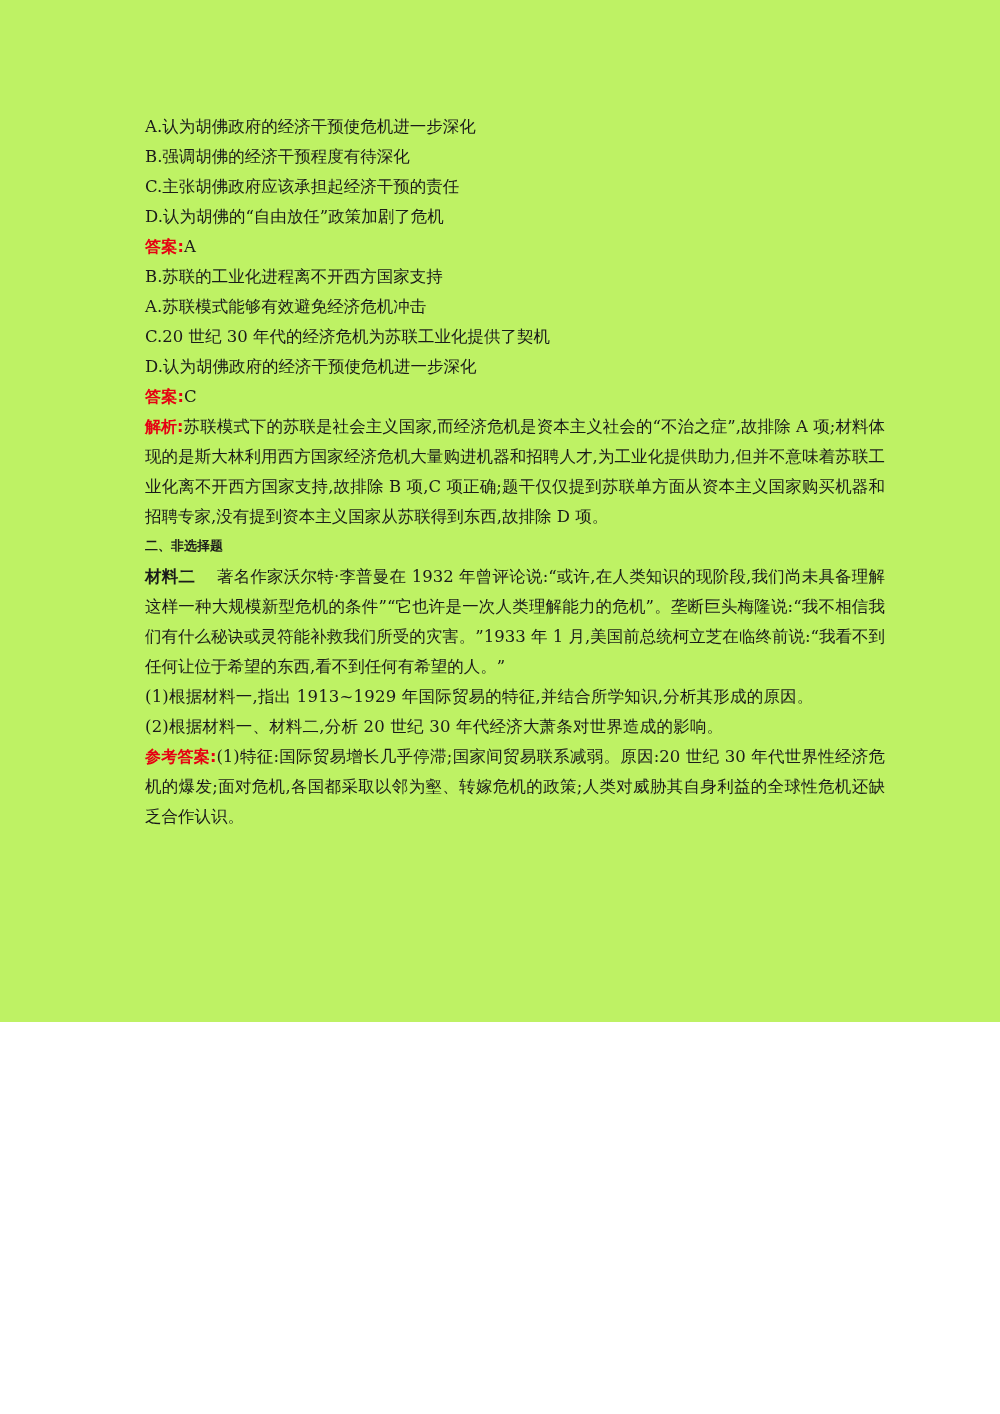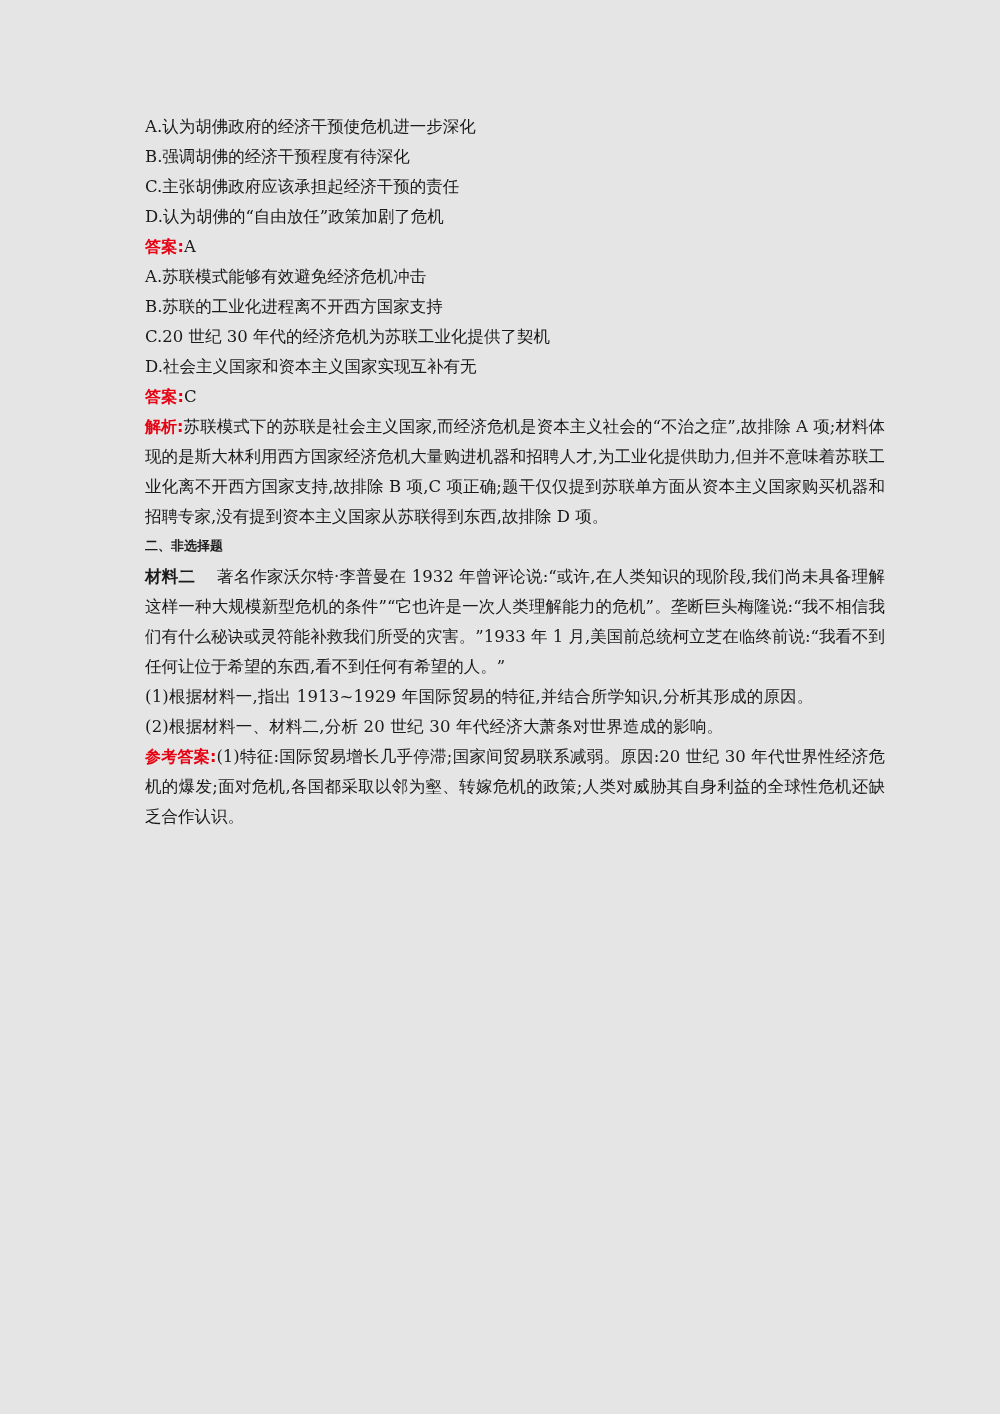--- a/index.html
+++ b/index.html
@@ -11,22 +11,22 @@
   body {
     width: 1000px;
     height: 1414px;
     font-family: "DejaVu Serif", "Liberation Serif", serif;
     color: #1a1a1a;
     overflow: hidden;
   }
   .page {
     position: relative;
     width: 1000px;
-    height: 1414px;
-    background: #e5e5e5;
+    height: 1022px;
+    background: #bef264;
     box-sizing: border-box;
   }
   .content {
     position: absolute;
     left: 145px;
     top: 112px;
     width: 740px;
   }
   .line {
     font-size: 16.5px;
@@ -76,24 +76,24 @@
 
     <div class="opt">A.认为胡佛政府的经济干预使危机进一步深化</div>
     <div class="opt">B.强调胡佛的经济干预程度有待深化</div>
     <div class="opt">C.主张胡佛政府应该承担起经济干预的责任</div>
     <div class="opt">D.认为胡佛的“自由放任”政策加剧了危机</div>
 
     <div class="line"><span class="red-label">答案:</span><span>A</span></div>
 
 
 
+    <div class="opt">B.苏联的工业化进程离不开西方国家支持</div>
     <div class="opt">A.苏联模式能够有效避免经济危机冲击</div>
-    <div class="opt">B.苏联的工业化进程离不开西方国家支持</div>
     <div class="opt">C.20 世纪 30 年代的经济危机为苏联工业化提供了契机</div>
-    <div class="opt">D.社会主义国家和资本主义国家实现互补有无</div>
+    <div class="opt">D.认为胡佛政府的经济干预使危机进一步深化</div>
 
     <div class="line"><span class="red-label">答案:</span><span>C</span></div>
 
     <div class="para"><span class="red-label">解析:</span><span>苏联模式下的苏联是社会主义国家,而经济危机是资本主义社会的“不治之症”,故排除 A 项;材料体现的是斯大林利用西方国家经济危机大量购进机器和招聘人才,为工业化提供助力,但并不意味着苏联工业化离不开西方国家支持,故排除 B 项,C 项正确;题干仅仅提到苏联单方面从资本主义国家购买机器和招聘专家,没有提到资本主义国家从苏联得到东西,故排除 D 项。</span></div>
 
     <div class="bold-head">二、非选择题</div>
 
 
 
     <div class="para"><span class="mat-label">材料二</span><span>&nbsp;&nbsp;&nbsp;&nbsp;</span><span>著名作家沃尔特·李普曼在 1932 年曾评论说:“或许,在人类知识的现阶段,我们尚未具备理解这样一种大规模新型危机的条件”“它也许是一次人类理解能力的危机”。垄断巨头梅隆说:“我不相信我们有什么秘诀或灵符能补救我们所受的灾害。”1933 年 1 月,美国前总统柯立芝在临终前说:“我看不到任何让位于希望的东西,看不到任何有希望的人。”</span></div>

